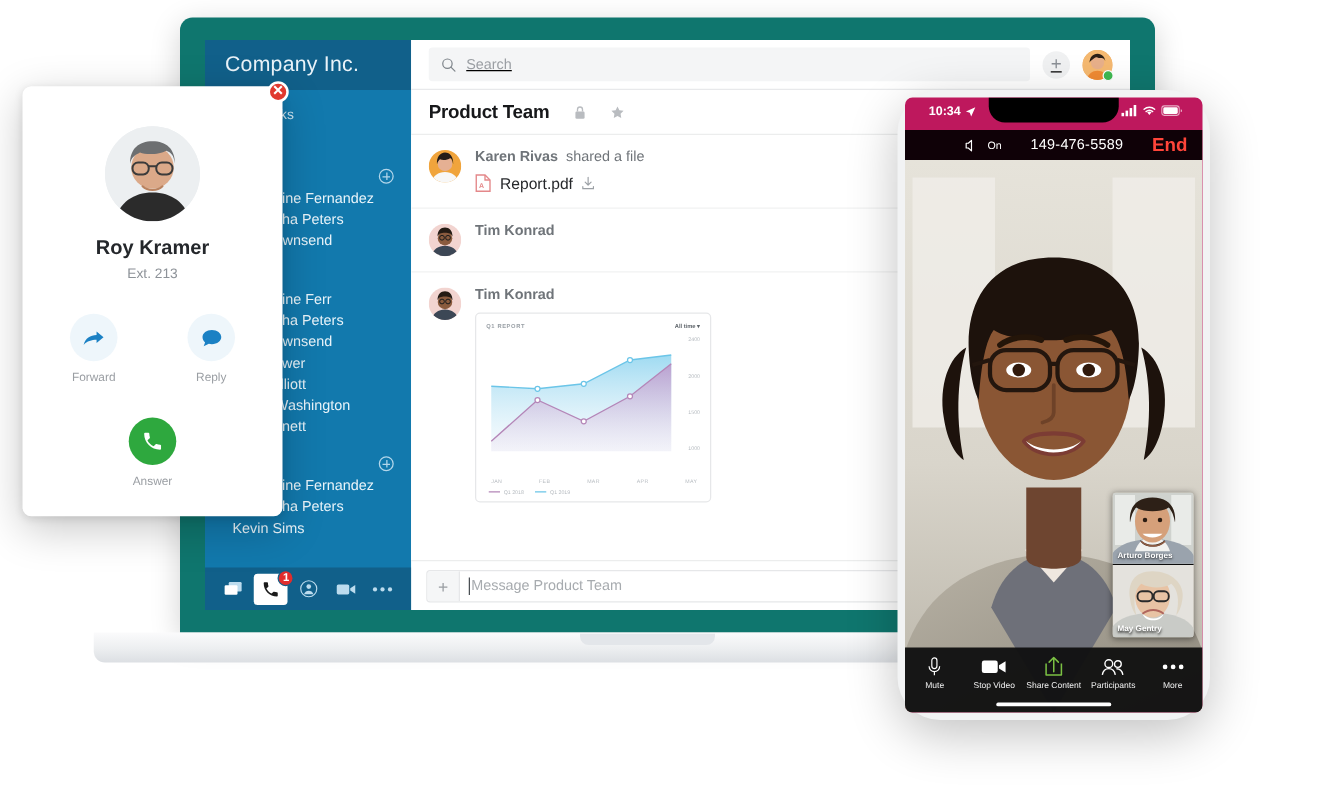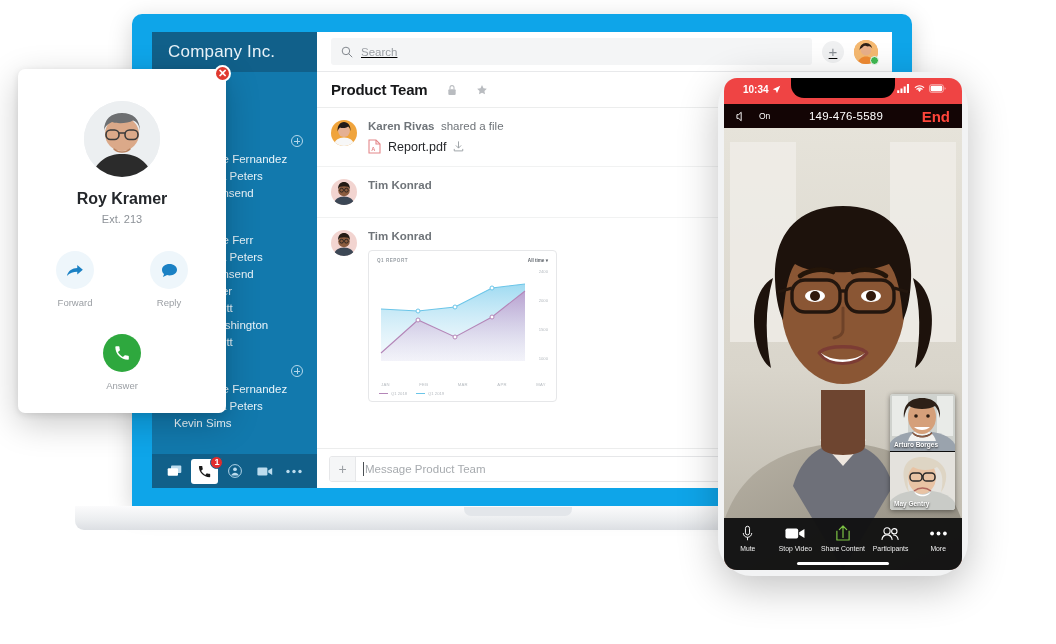--- a/index.html
+++ b/index.html
@@ -7,22 +7,22 @@
     width: 1056px; height: 644px;
     background: #ffffff;
     font-family: "Liberation Sans", sans-serif;
     overflow: hidden;
   }
   #stage { position: relative; width: 1056px; height: 644px; }
 
   
   .laptop { position: absolute; left: 128px; top: 14px; width: 780px; height: 520px; }
   .laptop-bezel {
-    position: absolute; left: 4px; top: 0; width: 780px; height: 492px;
-    background: #0ea5e9; border-radius: 10px 10px 0 0;
+    position: absolute; left: 16px; top: 0; width: 780px; height: 492px;
+    background: #0f766e; border-radius: 10px 10px 0 0;
     box-shadow: 0 6px 24px rgba(0,0,0,.18);
   }
   .laptop-screen {
     position: absolute; left: 20px; top: 18px; width: 740px; height: 456px;
     background: #ffffff; overflow: hidden;
   }
   .laptop-base {
     position: absolute; left: -53px; top: 492px; width: 886px; height: 24px;
     background: linear-gradient(180deg,#fbfbfc 0%,#eceef0 55%,#dcdfe3 100%);
     border-radius: 0 0 9px 9px;
@@ -199,40 +199,40 @@
   .cp-lbl { font-size: 9.5px; color: #9a9ea3; margin-top: 8px; }
 
   
   .phone {
     position: absolute; left: 718px; top: 72px; width: 250px; height: 504px;
     background: #f2f3f4; border-radius: 34px; padding: 6px;
     box-shadow: 0 12px 40px rgba(0,0,0,.24);
     z-index: 50;
   }
   .phone-screen {
-    width: 238px; height: 492px; border-radius: 13px; overflow: hidden;
-    background: #ef4444; position: relative;
+    width: 238px; height: 492px; border-radius: 6px; overflow: hidden;
+    background: #be185d; position: relative;
   }
   .status-bar {
     position: absolute; top: 0; left: 0; right: 0; height: 26px; z-index: 6;
     display: flex; align-items: flex-start; justify-content: space-between;
     padding: 6px 16px 0 19px; color: #fff; font-size: 10px; font-weight: 700;
   }
   .notch {
     position: absolute; left: 50%; transform: translateX(-50%); top: 0;
     width: 104px; height: 20px; background: #000;
     border-radius: 0 0 13px 13px; z-index: 7;
   }
   .status-right { display: flex; align-items: center; gap: 4px; }
   .call-topbar {
     position: absolute; top: 26px; left: 0; right: 0; height: 24px;
     display: flex; align-items: center; justify-content: space-between;
     padding: 0 12px; color: #fff; z-index: 6; background: rgba(0,0,0,.92);
   }
-  .spk { display: flex; align-items: center; gap: 12px; font-size: 8.5px; }
+  .spk { display: flex; align-items: center; gap: 7px; font-size: 8.5px; margin-left: 36px; }
   .call-num { font-size: 11.5px; letter-spacing: .2px; }
   .call-end { color: #ff453a; font-size: 15px; font-weight: 700; }
   .video-main { position: absolute; top: 50px; left: 0; right: 0; bottom: 0; overflow: hidden; }
   .thumbs {
     position: absolute; right: 7px; bottom: 60px; width: 65px; z-index: 8;
     border-radius: 3px; overflow: hidden; box-shadow: 0 1px 5px rgba(0,0,0,.45);
   }
   .thumb { position: relative; height: 58px; overflow: hidden; border-bottom: 1px solid #0b0b0b; }
   .thumb:last-child { border-bottom: none; }
   .thumb-name {

